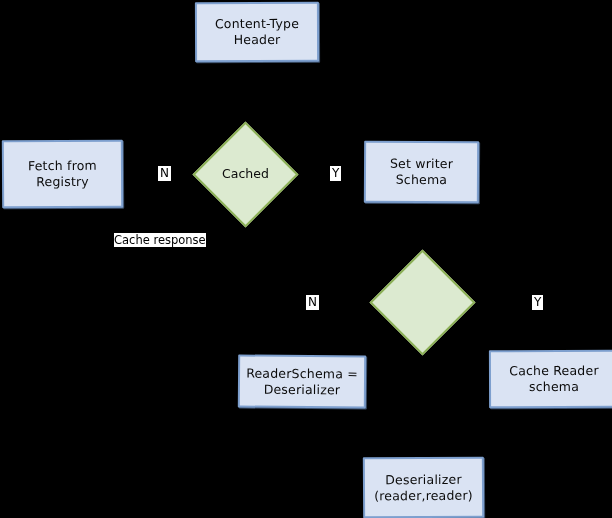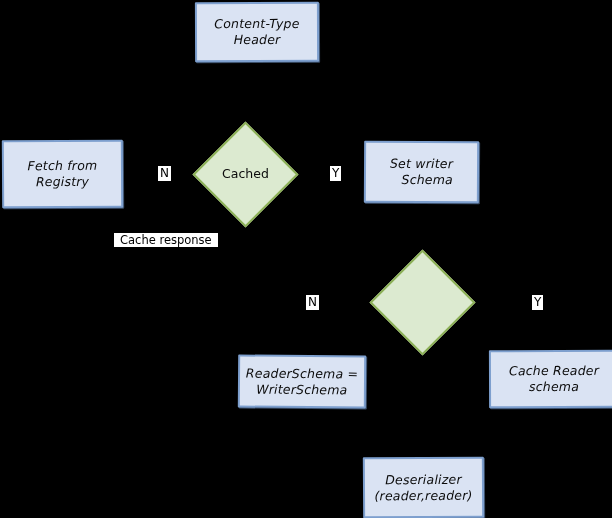--- a/index.html
+++ b/index.html
@@ -27,21 +27,21 @@
     display: flex;
     align-items: center;
     justify-content: center;
     text-align: center;
     color: #0b0b0b;
     font-size: 12.5px;
     line-height: 1.28;
     letter-spacing: 0.2px;
     box-shadow: 1px 1px 0 rgba(110,145,195,0.55);
   }
-  .node-box .node-label { display: block; padding: 0 4px; white-space: pre-line; font-style: italic; }
+  .node-box .node-label { display: block; padding: 0 4px; white-space: pre-line; }
 
   
   .wob-a { transform: rotate(-0.35deg); }
   .wob-b { transform: rotate(0.3deg); }
   .wob-c { transform: rotate(-0.2deg); }
   .wob-d { transform: rotate(0.45deg); }
 
   
   .node-diamond {
     position: absolute;
@@ -80,21 +80,21 @@
     background: #ffffff;
     color: #000000;
     font-size: 12px;
     line-height: 1.05;
     padding: 1px 2px;
     white-space: nowrap;
     font-family: "DejaVu Sans", "Liberation Sans", sans-serif;
   }
   .edge-label.wide {
     font-size: 11.5px;
-    padding: 1px 6px;
+    padding: 1px 0;
   }
 </style>
 </head>
 <body>
 
 <div id="canvas">
 
   <div class="node-box wob-c" style="left:195px; top:2px; width:124px; height:60px;">
     <span class="node-label">Content-Type
 Header</span>
@@ -103,32 +103,32 @@
   <div class="node-box wob-a" style="left:2px; top:140px; width:121px; height:68px;">
     <span class="node-label">Fetch from
 Registry</span>
   </div>
 
   <div class="node-diamond" style="left:208px; top:137px; width:75px; height:75px;">
     <span class="diamond-shape"></span>
     <span class="node-label">Cached</span>
   </div>
 
-  <div class="node-box wob-b" style="left:364px; top:141px; width:115px; height:62px;text-align:right;">
+  <div class="node-box wob-b" style="left:364px; top:141px; width:115px; height:62px;">
     <span class="node-label">Set writer
 Schema</span>
   </div>
 
   <div class="node-diamond overflow" style="left:385px; top:265px; width:75px; height:75px;">
     <span class="diamond-shape"></span>
   </div>
 
   <div class="node-box wob-d" style="left:238px; top:355px; width:128px; height:53px;">
     <span class="node-label">ReaderSchema =
-WriterSchema</span>
+Deserializer</span>
   </div>
 
   <div class="node-box wob-c" style="left:489px; top:350px; width:130px; height:58px;">
     <span class="node-label">Cache Reader
 schema</span>
   </div>
 
   <div class="node-box wob-a" style="left:363px; top:457px; width:121px; height:61px;">
     <span class="node-label">Deserializer
 (reader,reader)</span>

